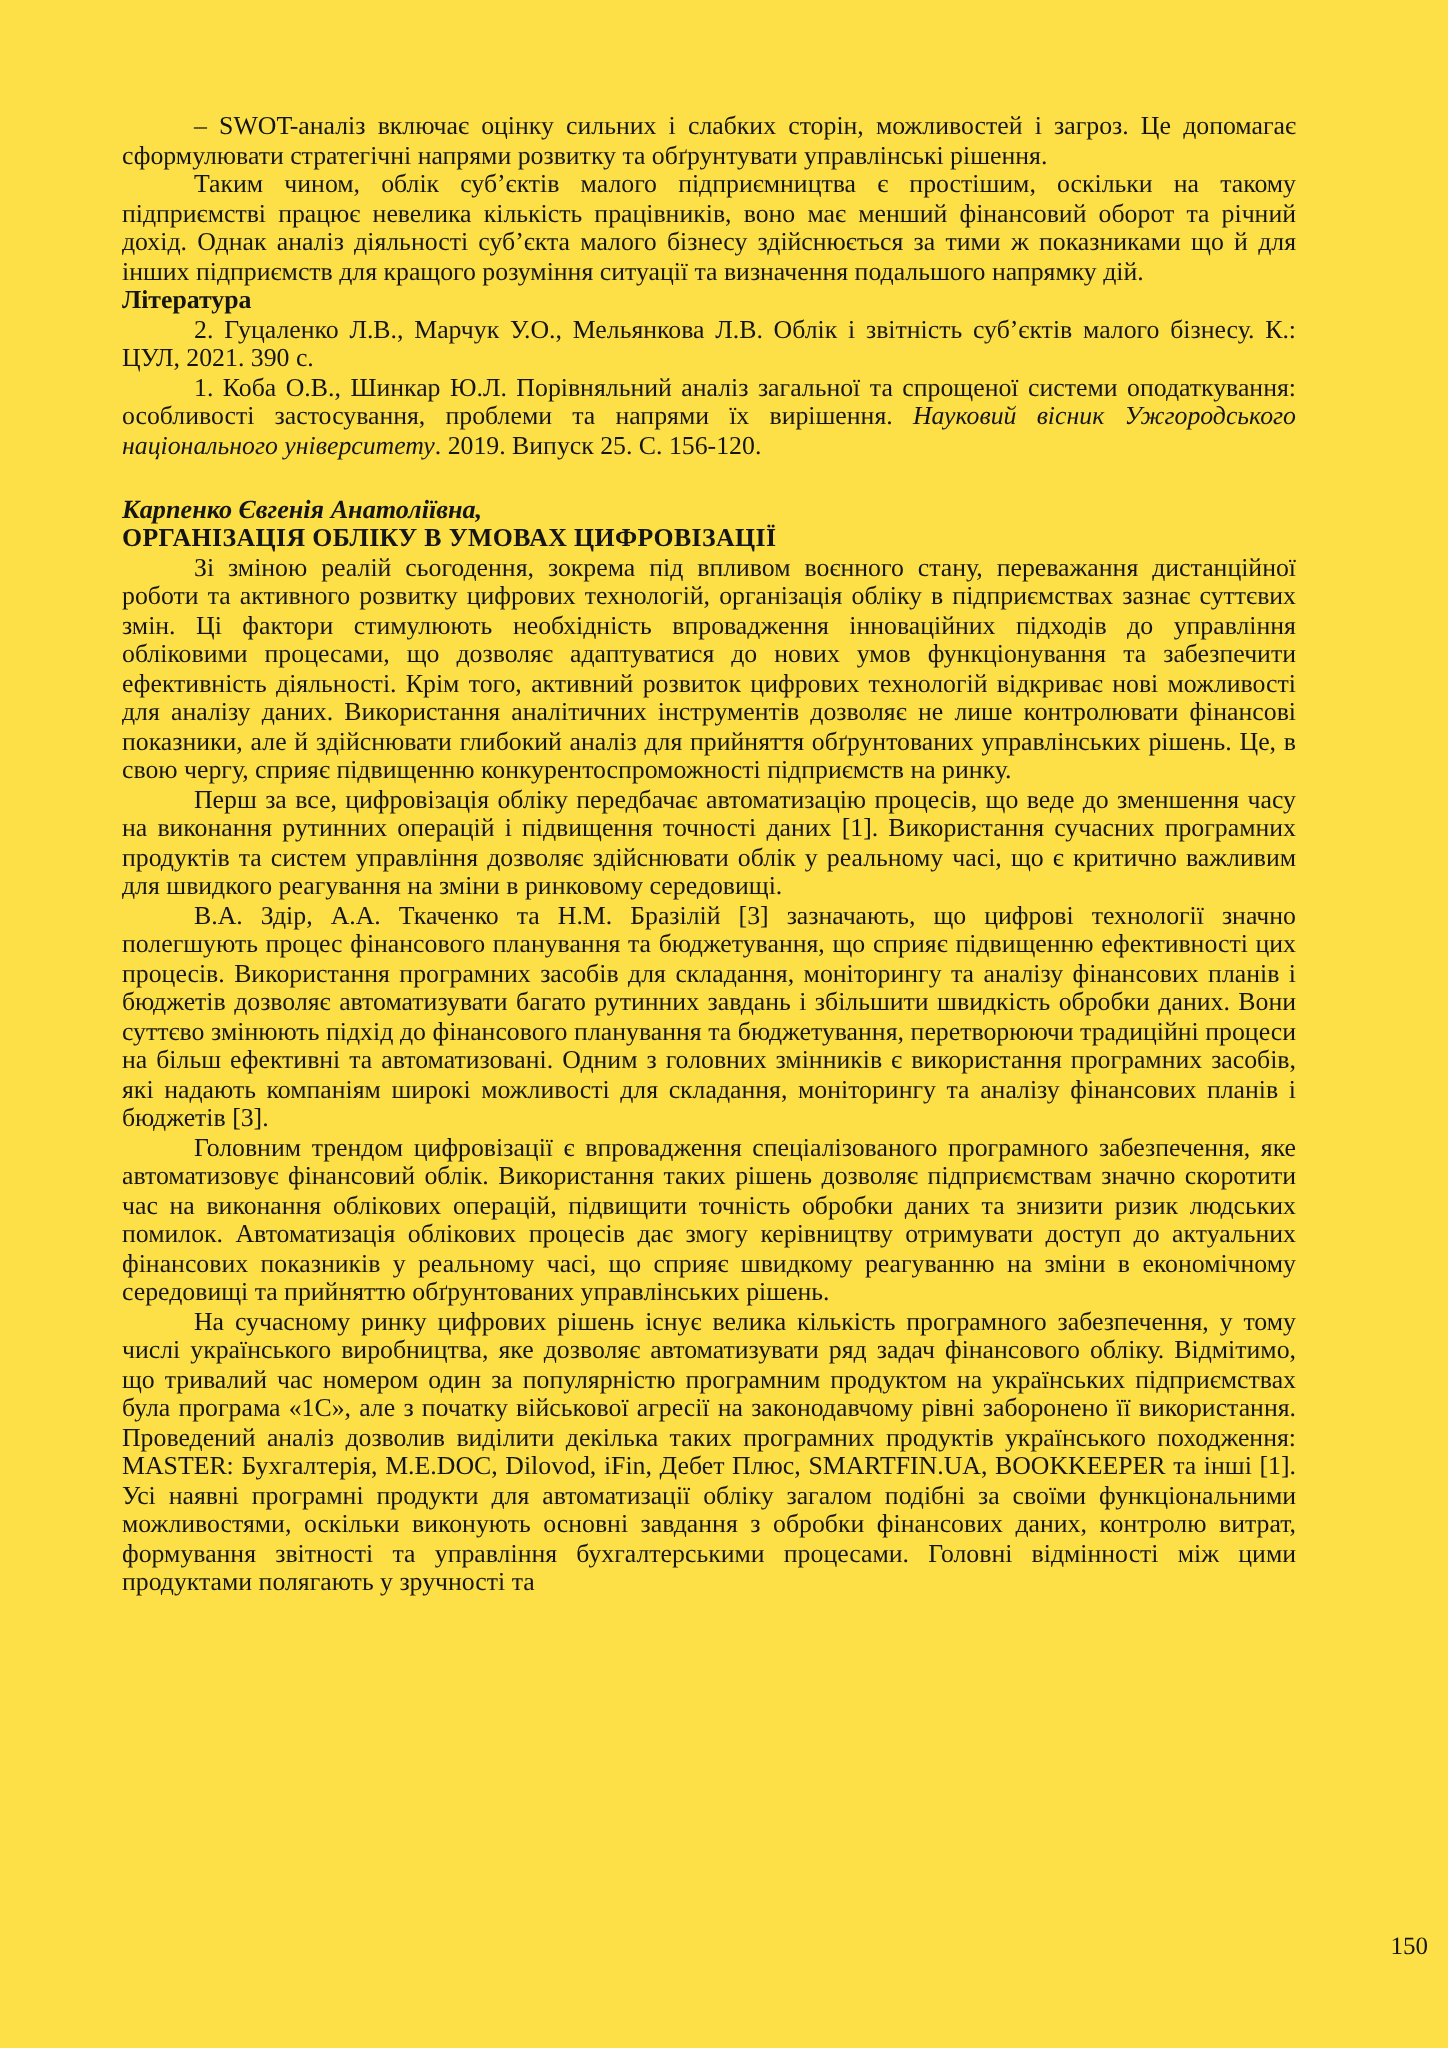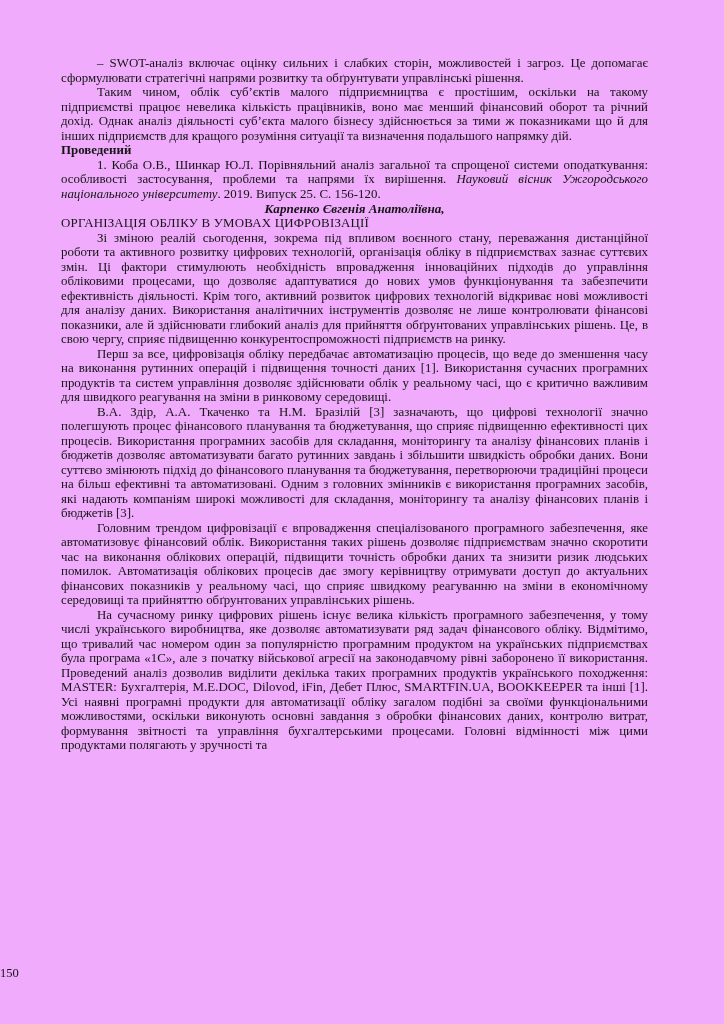--- a/index.html
+++ b/index.html
@@ -4,21 +4,21 @@
 <style>
   html, body {
     margin: 0;
     padding: 0;
     background: #ffffff;
   }
   .page {
     position: relative;
     width: 724px;
     height: 1024px;
-    background: #f0abfc;
+    background: #fde047;
     overflow: hidden;
     font-family: "Liberation Serif", serif;
     color: #151515;
   }
   .content {
     position: absolute;
     top: 56px;
     left: 61px;
     width: 587px;
   }
@@ -35,58 +35,58 @@
     line-height: 14.8px;
     font-weight: bold;
     text-align: center;
   }
   .udc {
     font-weight: bold;
     margin-top: 15px !important;
     text-align: left !important;
   }
   .authors {
-    text-align: center;
     font-size: 13.1px;
     line-height: 15px;
-    margin-top: 0;
+    margin-top: 17px;
   }
   .authors .line { display: block; }
   .authors .name { font-weight: bold; font-style: italic; }
   .authors .role { font-style: italic; }
   .article-title {
     margin: 13px 0 12px 0;
     font-size: 13.5px;
     line-height: 15.5px;
-    font-weight: normal;
+    font-weight: bold;
     text-align: center;
     letter-spacing: 0.2px;
   }
   .journal-italic { font-style: italic; }
   .page-number {
     position: absolute;
     left: 0;
     right: 10px;
     bottom: 44px;
-    text-align: left;
+    text-align: right;
     font-size: 12.5px;
     line-height: 14px;
   }
 </style>
 </head>
 <body>
 
 <div class="page">
   <div class="content">
 
     <p class="indent">– SWOT-аналіз включає оцінку сильних і слабких сторін, можливостей і загроз. Це допомагає сформулювати стратегічні напрями розвитку та обґрунтувати управлінські рішення.</p>
     <p class="indent">Таким чином, облік суб’єктів малого підприємництва є простішим, оскільки на такому підприємстві працює невелика кількість працівників, воно має менший фінансовий оборот та річний дохід. Однак аналіз діяльності суб’єкта малого бізнесу здійснюється за тими ж показниками що й для інших підприємств для кращого розуміння ситуації та визначення подальшого напрямку дій.</p>
 
-    <p class="lit-heading">Проведений</p>
+    <p class="lit-heading">Література</p>
 
+    <p class="indent">2. Гуцаленко Л.В., Марчук У.О., Мельянкова Л.В. Облік і звітність суб’єктів малого бізнесу. К.: ЦУЛ, 2021. 390 с.</p>
     <p class="indent"><span>1. Коба О.В., Шинкар Ю.Л. Порівняльний аналіз загальної та спрощеної системи оподаткування: особливості застосування, проблеми та напрями їх вирішення. </span><span class="journal-italic">Науковий вісник Ужгородського національного університету</span><span>. 2019. Випуск 25. С. 156-120.</span></p>
 
 
     <div class="authors">
       <span class="line name">Карпенко Євгенія Анатоліївна,</span>
     </div>
 
     <p class="article-title">ОРГАНІЗАЦІЯ ОБЛІКУ В УМОВАХ ЦИФРОВІЗАЦІЇ</p>
 
     <p class="indent">Зі зміною реалій сьогодення, зокрема під впливом воєнного стану, переважання дистанційної роботи та активного розвитку цифрових технологій, організація обліку в підприємствах зазнає суттєвих змін. Ці фактори стимулюють необхідність впровадження інноваційних підходів до управління обліковими процесами, що дозволяє адаптуватися до нових умов функціонування та забезпечити ефективність діяльності. Крім того, активний розвиток цифрових технологій відкриває нові можливості для аналізу даних. Використання аналітичних інструментів дозволяє не лише контролювати фінансові показники, але й здійснювати глибокий аналіз для прийняття обґрунтованих управлінських рішень. Це, в свою чергу, сприяє підвищенню конкурентоспроможності підприємств на ринку.</p>

